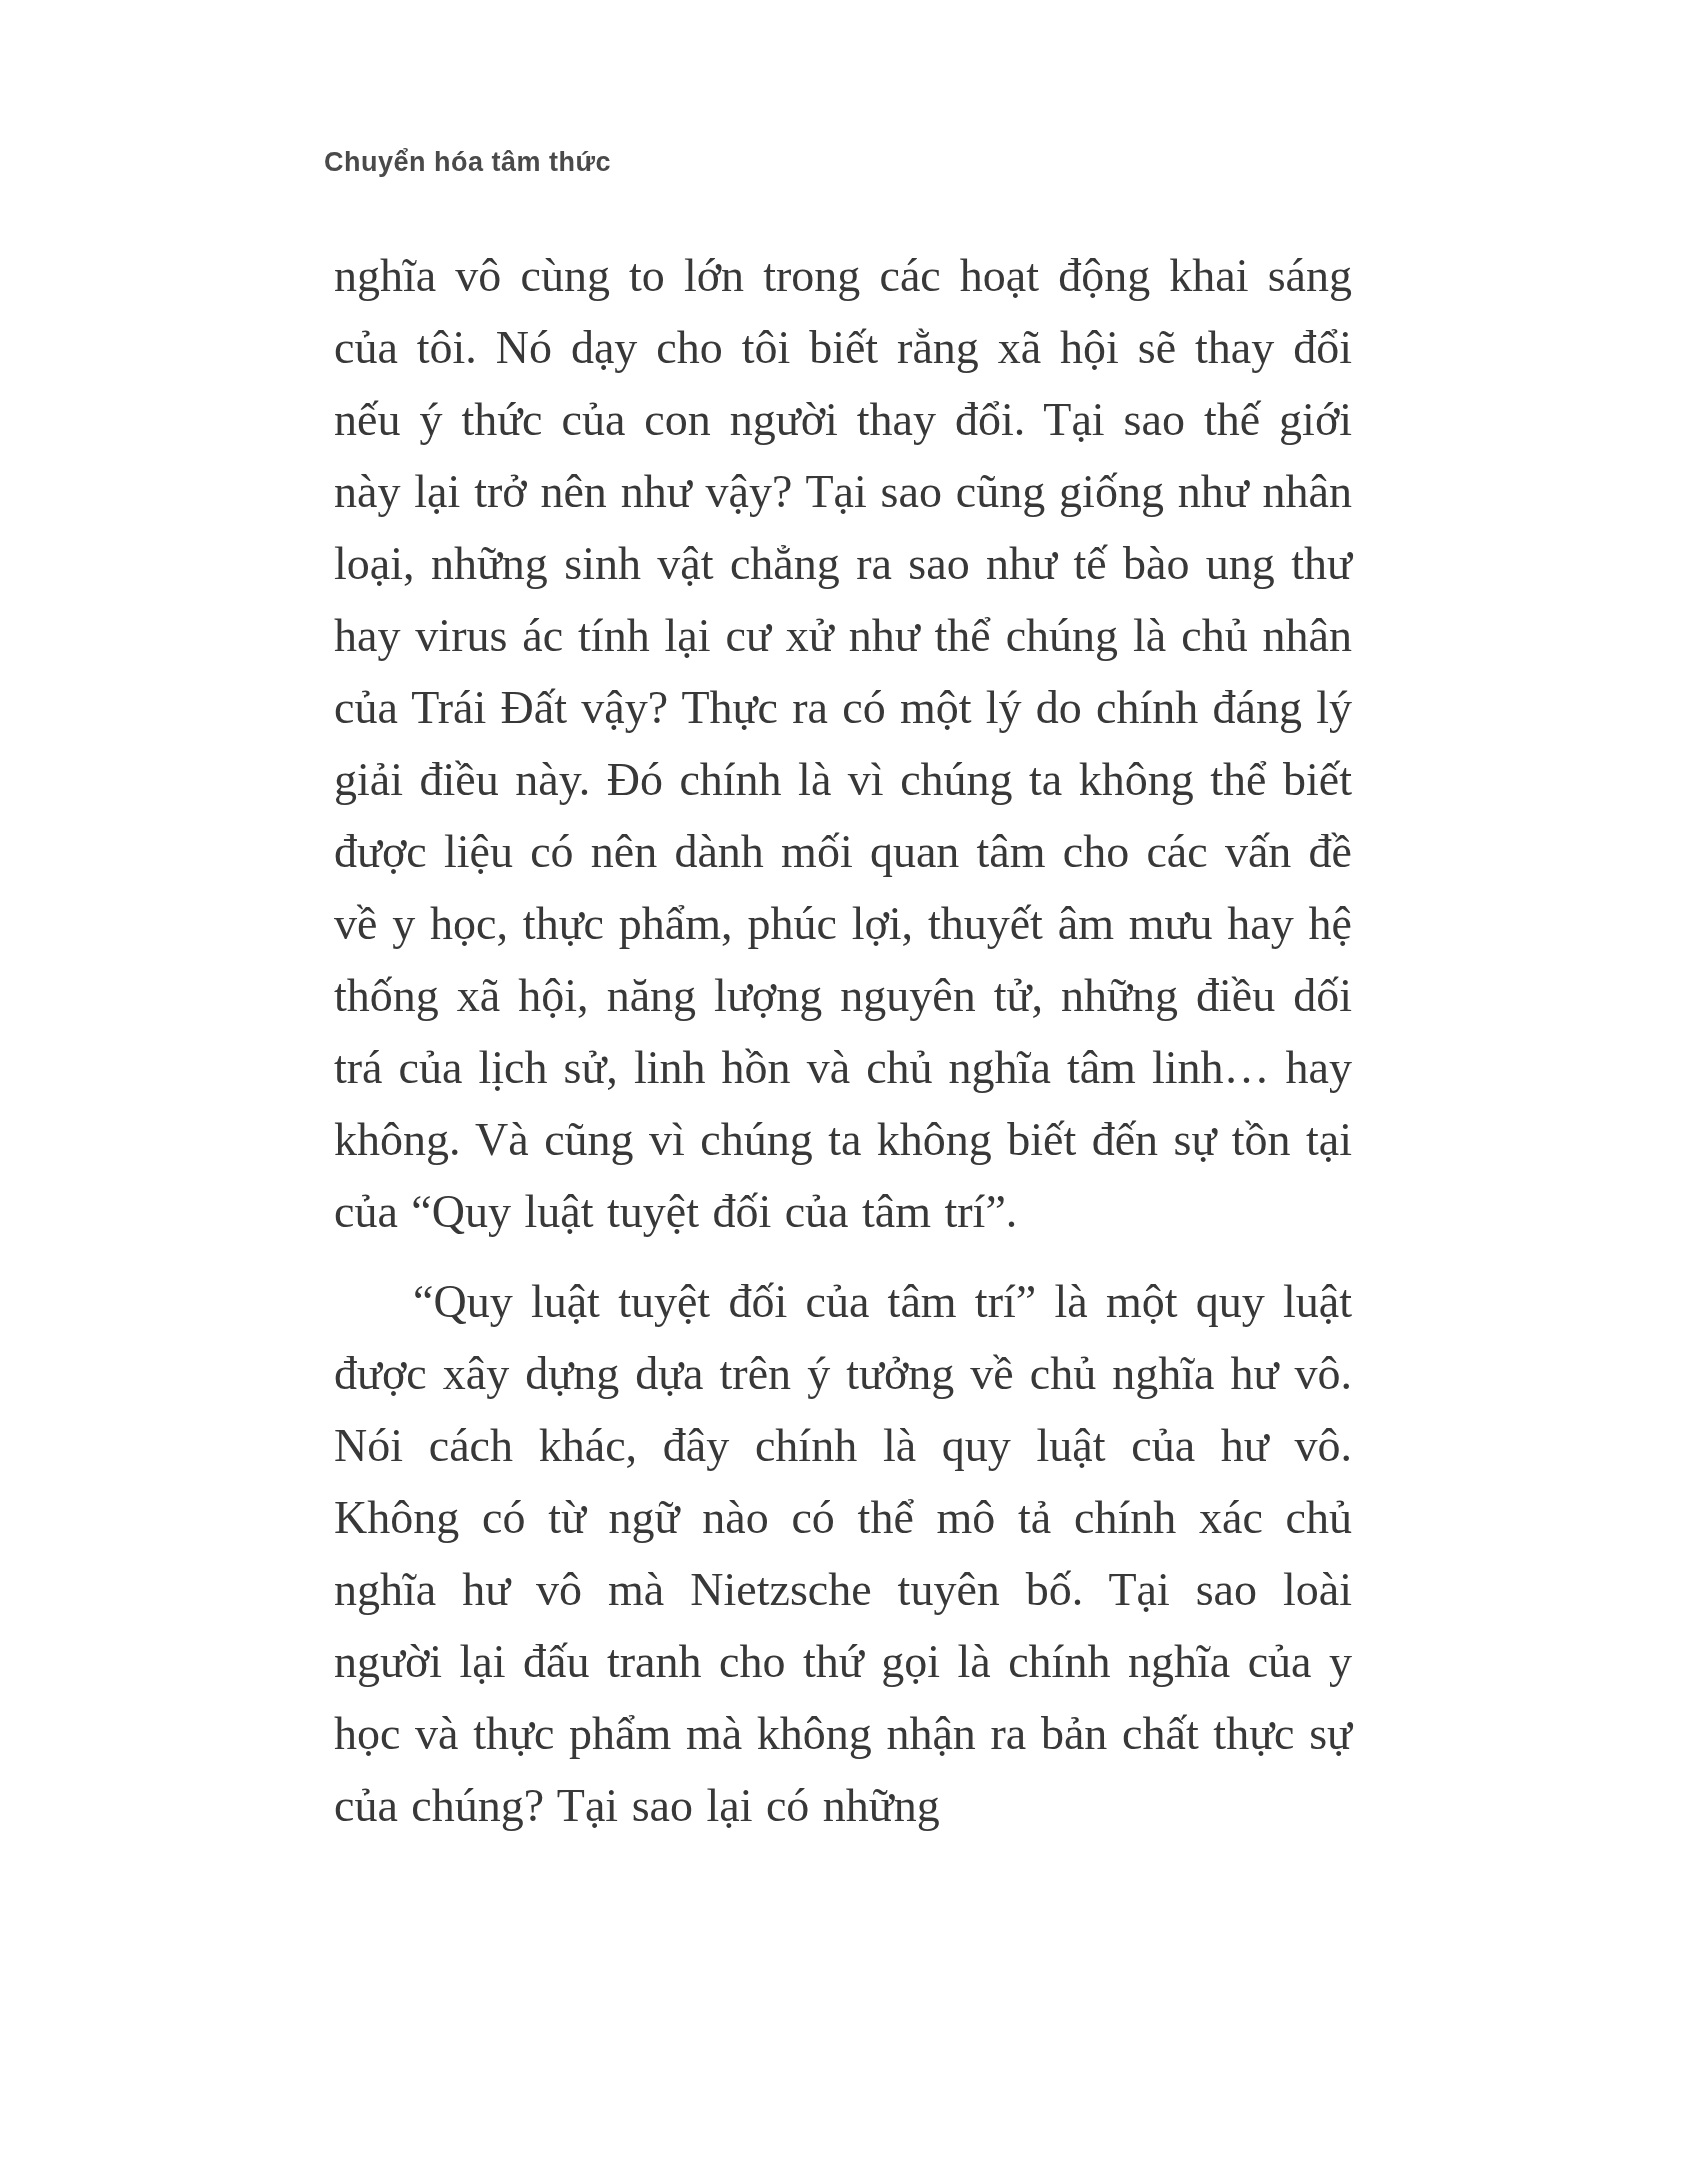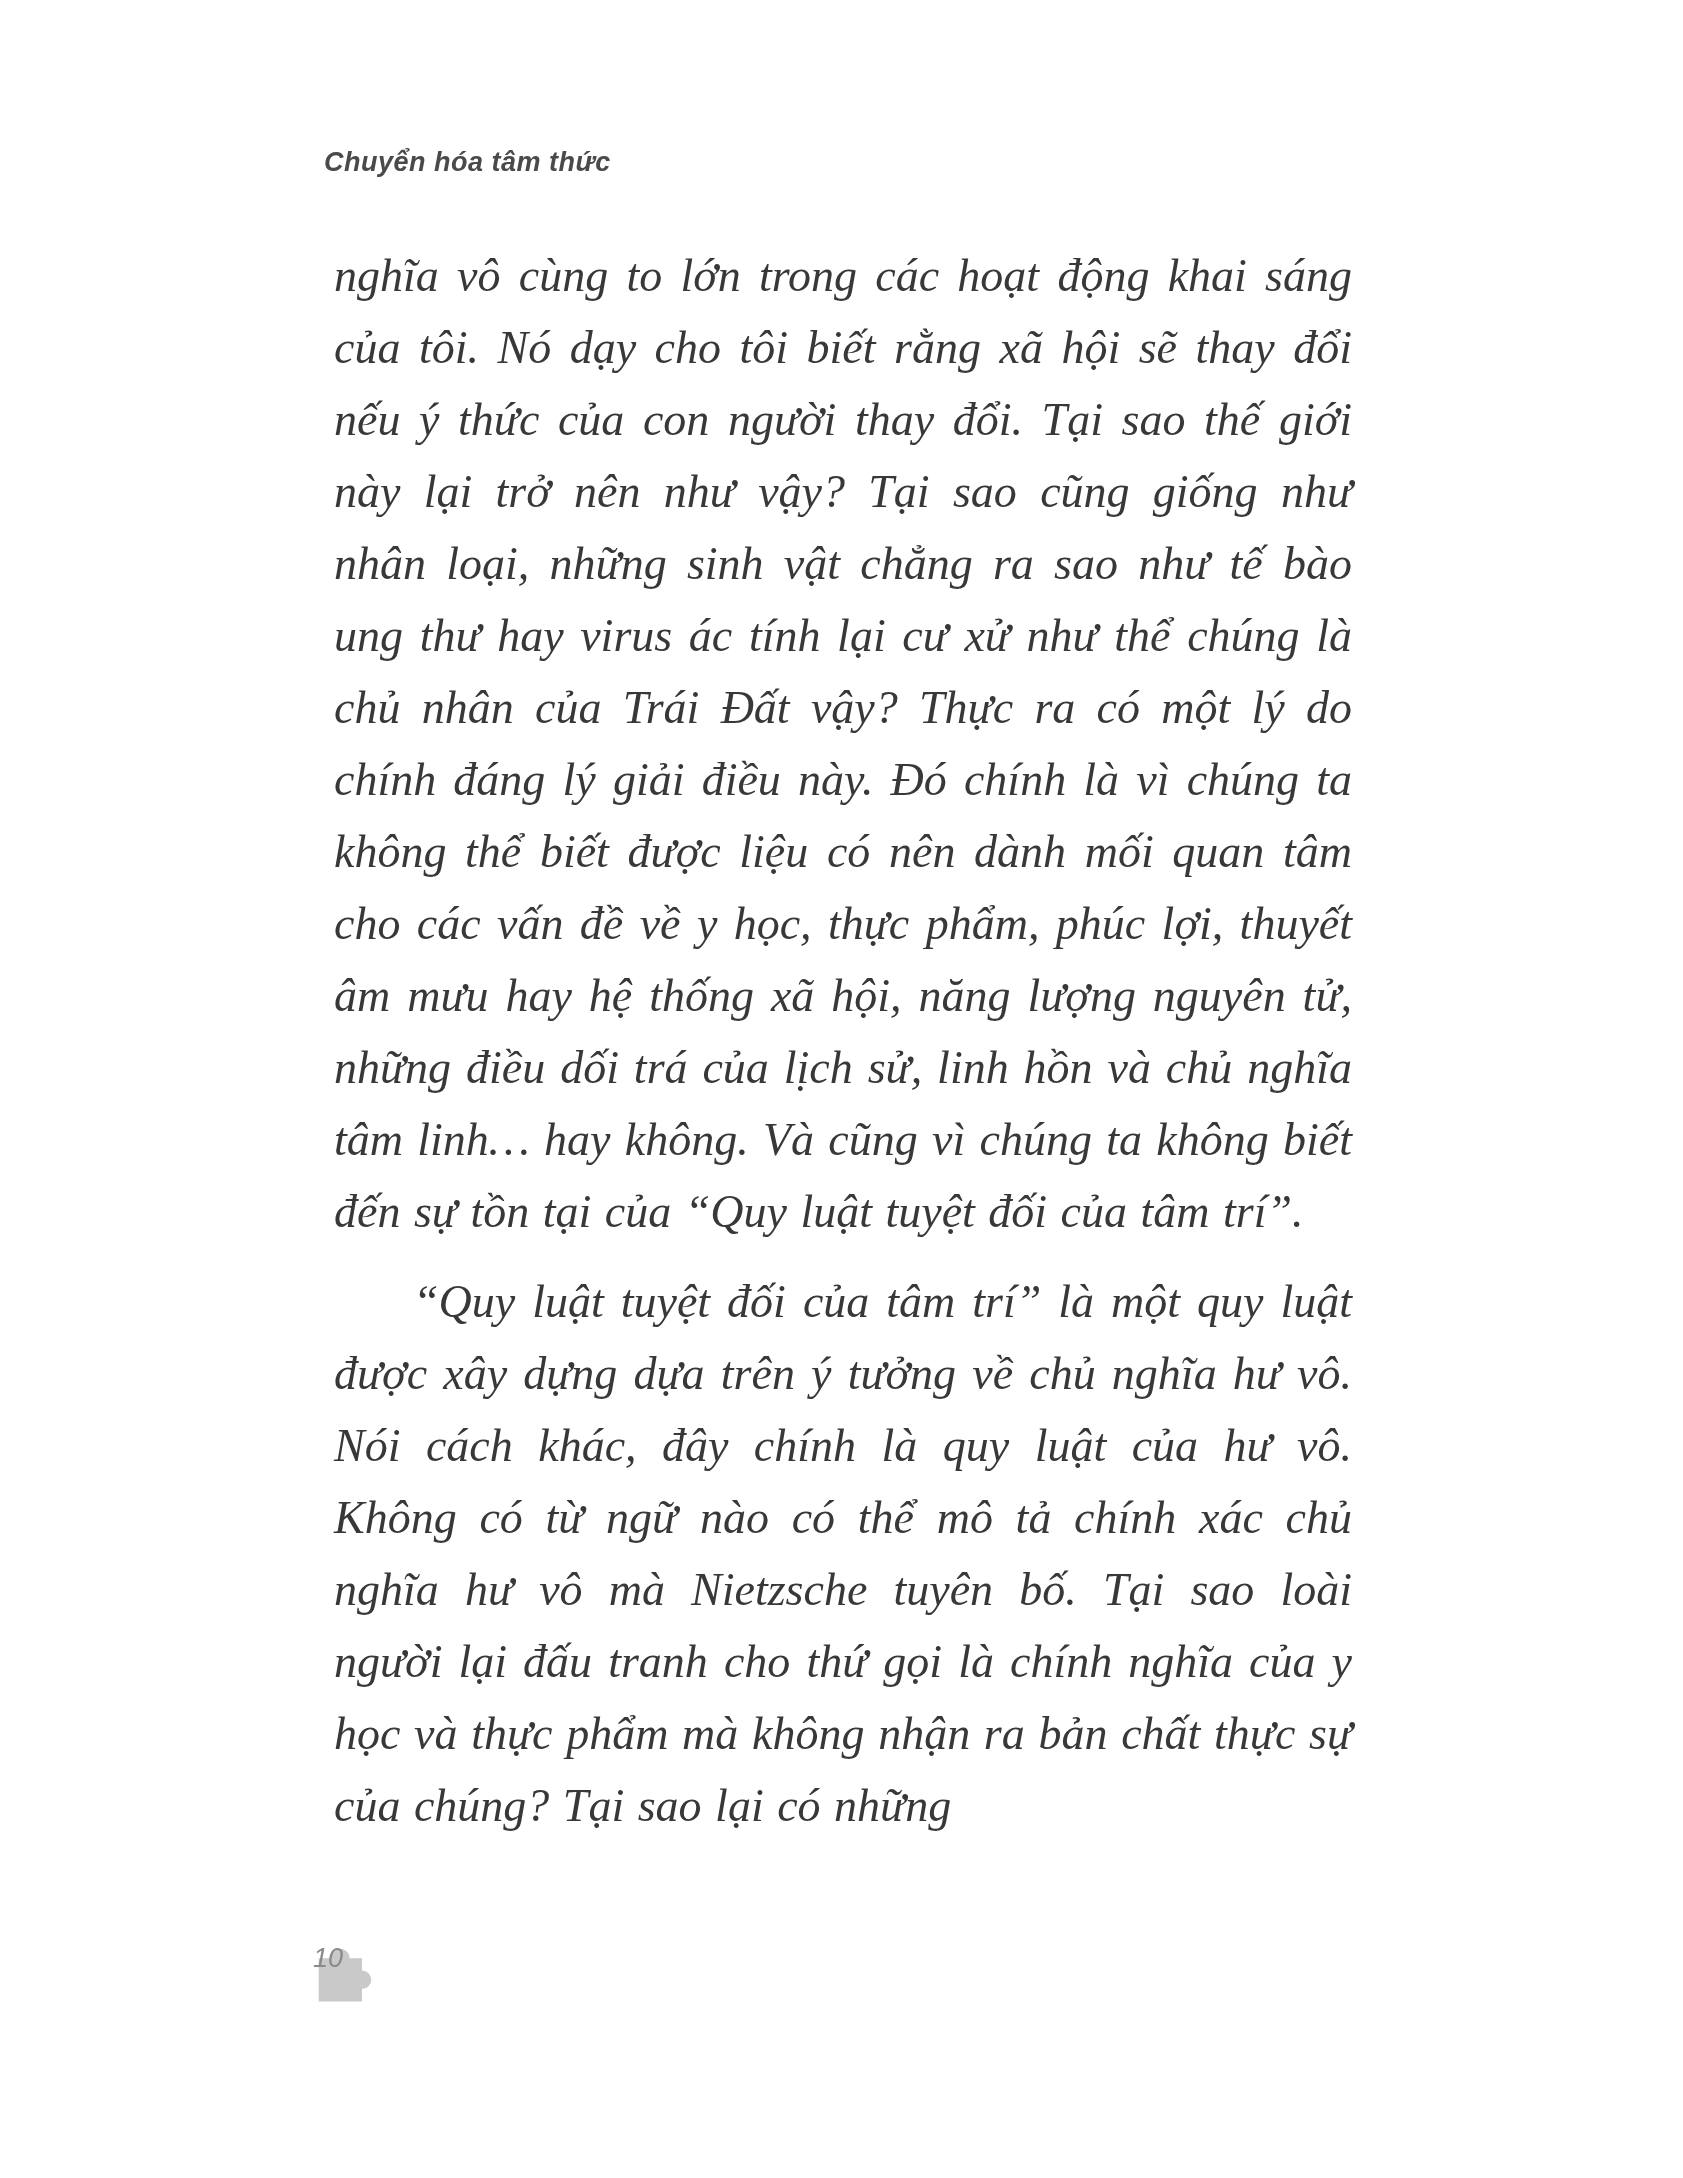--- a/index.html
+++ b/index.html
@@ -5,21 +5,20 @@
   * { margin: 0; padding: 0; box-sizing: border-box; }
   html, body { background: #ffffff; }
 
   .page {
     position: relative;
     width: 1469px;
     height: 2178px;
     background: #ffffff;
     overflow: hidden;
     font-family: "Liberation Serif", "DejaVu Serif", serif;
-    font-style: italic;
   }
 
   .running-head {
     position: absolute;
     left: 324px;
     top: 147px;
     font-family: "Liberation Sans", "DejaVu Sans", sans-serif;
     font-size: 27px;
     font-weight: bold;
     color: #4a4a4a;
@@ -75,21 +74,15 @@
 
 <div class="page">
 
   <div class="running-head">Chuyển hóa tâm thức</div>
 
   <div class="body-text">
     <p>nghĩa vô cùng to lớn trong các hoạt động khai sáng của tôi. Nó dạy cho tôi biết rằng xã hội sẽ thay đổi nếu ý thức của con người thay đổi. Tại sao thế giới này lại trở nên như vậy? Tại sao cũng giống như nhân loại, những sinh vật chẳng ra sao như tế bào ung thư hay virus ác tính lại cư xử như thể chúng là chủ nhân của Trái Đất vậy? Thực ra có một lý do chính đáng lý giải điều này. Đó chính là vì chúng ta không thể biết được liệu có nên dành mối quan tâm cho các vấn đề về y học, thực phẩm, phúc lợi, thuyết âm mưu hay hệ thống xã hội, năng lượng nguyên tử, những điều dối trá của lịch sử, linh hồn và chủ nghĩa tâm linh… hay không. Và cũng vì chúng ta không biết đến sự tồn tại của “Quy luật tuyệt đối của tâm trí”.</p>
     <p class="indented">“Quy luật tuyệt đối của tâm trí” là một quy luật được xây dựng dựa trên ý tưởng về chủ nghĩa hư vô. Nói cách khác, đây chính là quy luật của hư vô. Không có từ ngữ nào có thể mô tả chính xác chủ nghĩa hư vô mà Nietzsche tuyên bố. Tại sao loài người lại đấu tranh cho thứ gọi là chính nghĩa của y học và thực phẩm mà không nhận ra bản chất thực sự của chúng? Tại sao lại có những</p>
   </div>
 
-  <div class="footer">
-    <svg class="puzzle-icon" width="99" height="99" viewBox="0 0 64 64" aria-hidden="true">
-      <path d="M14 24 h8 a6 6 0 1 1 12 0 h8 v8 a6 6 0 1 1 0 12 v8 h-28 z" fill="#c9c9c9"></path>
-    </svg>
-    <div class="page-number">10</div>
-  </div>
 
 </div>
 
 
 </body></html>

